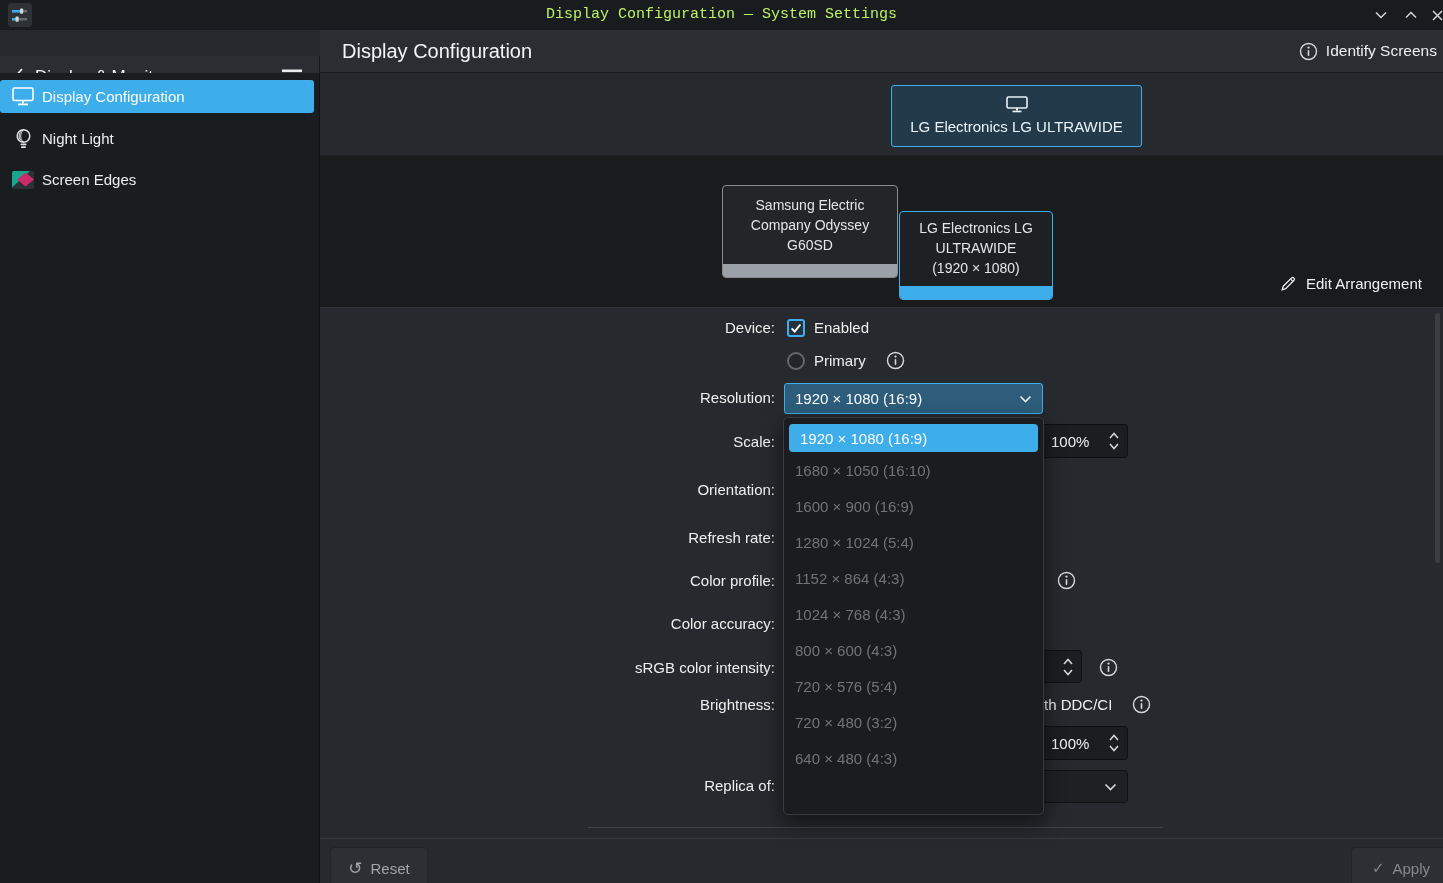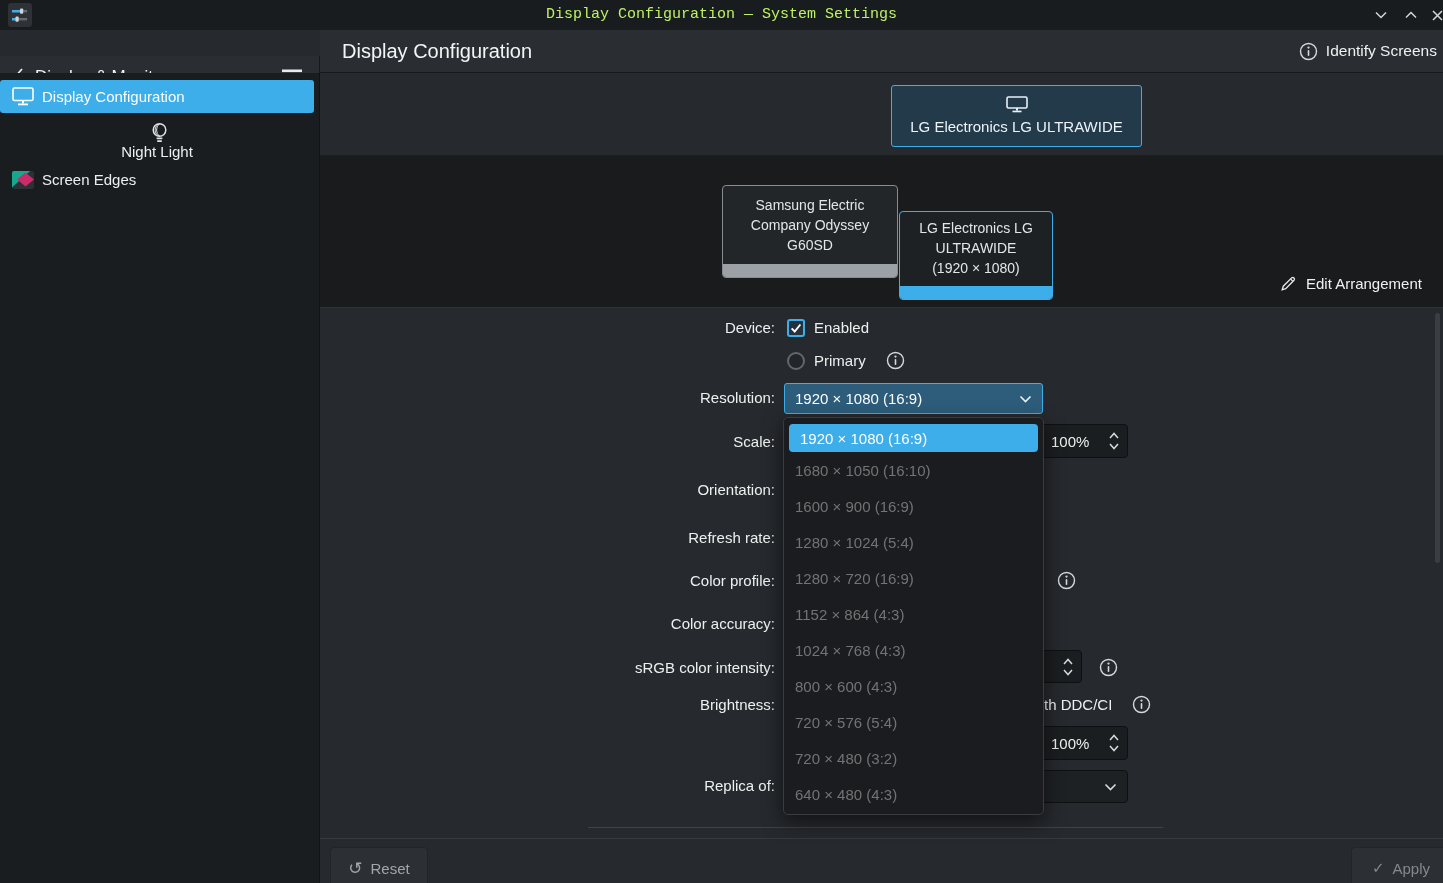--- a/index.html
+++ b/index.html
@@ -145,21 +145,21 @@
   <div class="side-item selected" style="top:7px;">
     <span class="ic">
       <svg width="22" height="19" viewBox="0 0 22 19">
         <rect x="1" y="1" width="20" height="12.5" rx="1.5" fill="none" stroke="#fdfeff" stroke-width="1.6"></rect>
         <rect x="10" y="13.5" width="2" height="3" fill="#fdfeff"></rect>
         <rect x="6" y="16.5" width="10" height="1.8" fill="#fdfeff"></rect>
       </svg>
     </span>
     <span>Display Configuration</span>
   </div>
-  <div class="side-item" style="top:49px;flex-direction:column;">
+  <div class="side-item" style="top:49px;">
     <span class="ic">
       <svg width="19" height="21" viewBox="0 0 19 21">
         <circle cx="9.5" cy="8" r="6.3" fill="none" stroke="#dfe1e3" stroke-width="1.5"></circle>
         <path d="M9.5,2 a6.3 6.3 0 0 0 0 12 a4.2 6.3 0 0 1 0 -12z" fill="none" stroke="#dfe1e3" stroke-width="1"></path>
         <rect x="6.5" y="15.6" width="6" height="1.7" rx="0.8" fill="#dfe1e3"></rect>
         <rect x="7" y="18.3" width="5" height="1.7" rx="0.8" fill="#dfe1e3"></rect>
       </svg>
     </span>
     <span>Night Light</span>
   </div>
@@ -306,21 +306,20 @@
 </div>
 
 <div class="abs sep"></div>
 <div class="abs scroll-thumb"></div>
 
 <ul class="abs popup">
     <li class="selected">1920 × 1080 (16:9)</li>
     <li>1680 × 1050 (16:10)</li>
     <li>1600 × 900 (16:9)</li>
     <li>1280 × 1024 (5:4)</li>
-    <li>1280 × 720 (16:9)</li>
     <li>1152 × 864 (4:3)</li>
     <li>1024 × 768 (4:3)</li>
     <li>800 × 600 (4:3)</li>
     <li>720 × 576 (5:4)</li>
     <li>720 × 480 (3:2)</li>
     <li>640 × 480 (4:3)</li>
   </ul>
 
 <div class="abs footer">
   <div class="btn btn-reset">

